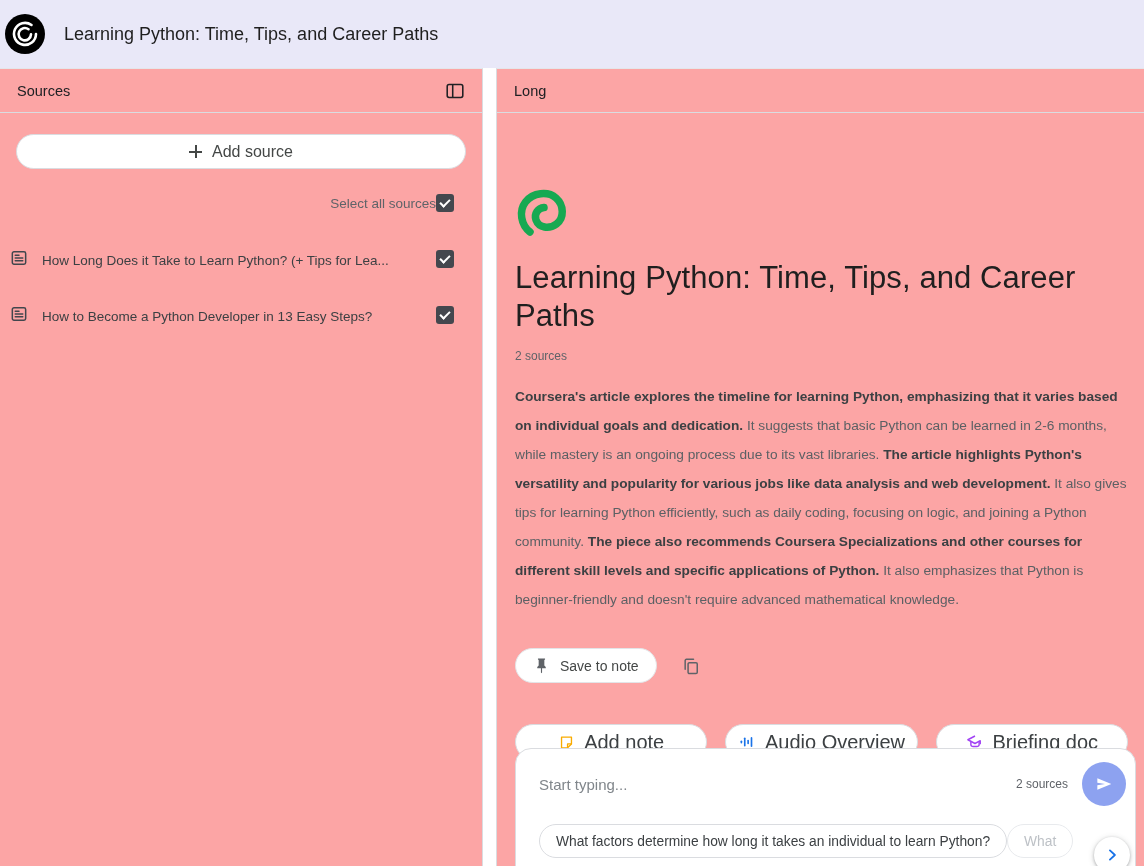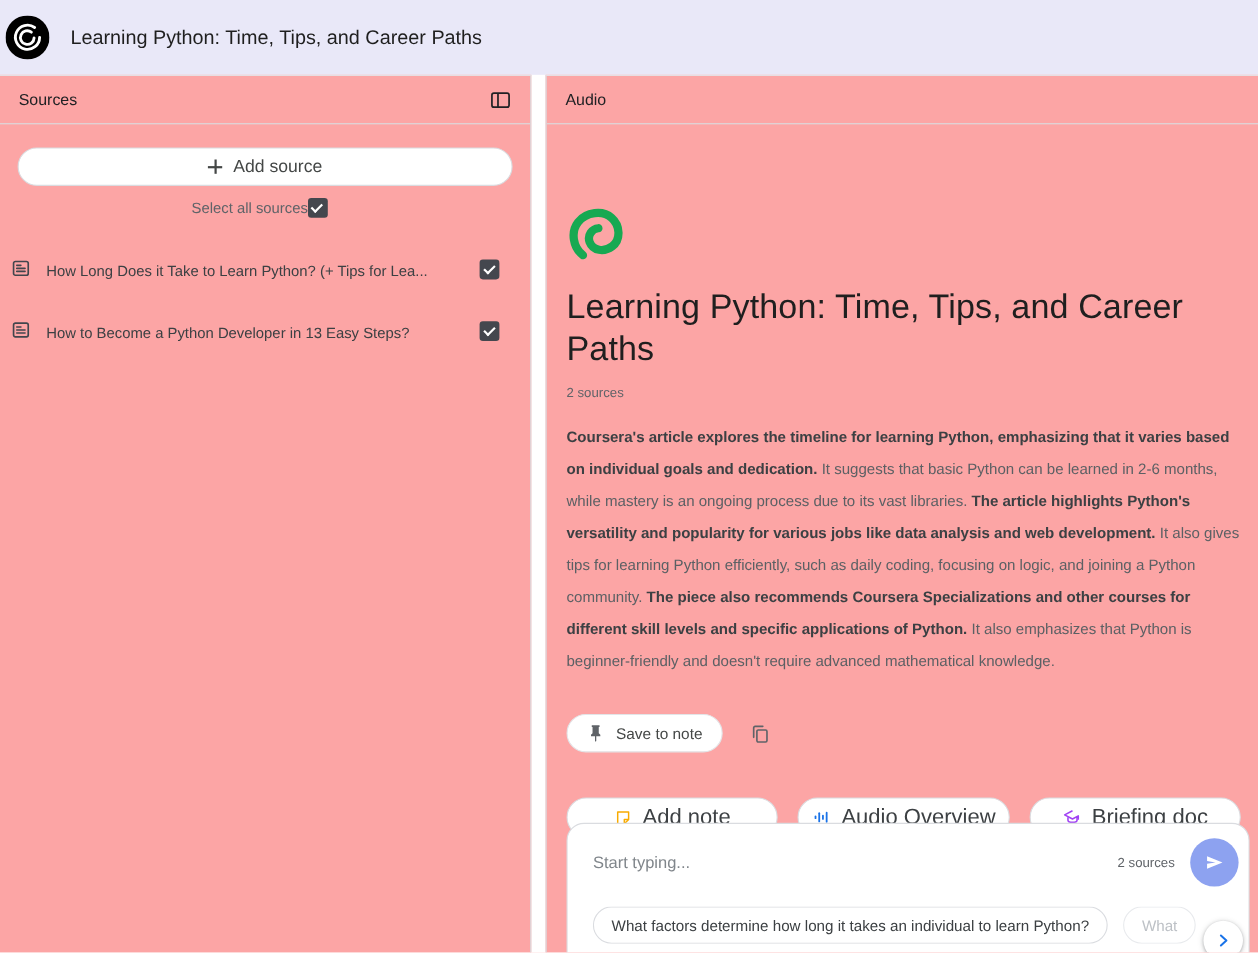--- a/index.html
+++ b/index.html
@@ -37,21 +37,21 @@
 
   
   .add-source-btn{margin:21px 16px 0;width:calc(100% - 32px);height:35px;border:1px solid var(--border);
     border-radius:18px;background:#fff;display:flex;align-items:center;justify-content:center;gap:10px;
     font-size:16px;color:#444746;cursor:pointer;font-family:Liberation Sans, sans-serif}
   .plus-icon{position:relative;width:13px;height:13px;display:inline-block}
   .plus-icon::before,.plus-icon::after{content:"";position:absolute;background:#444746}
   .plus-icon::before{left:5.5px;top:0;width:2px;height:13px}
   .plus-icon::after{top:5.5px;left:0;height:2px;width:13px}
 
-  .select-all-row{margin-top:11px;padding:0 28px 0 18px;display:flex;align-items:center;justify-content:center}
+  .select-all-row{margin-top:25px;padding:0 28px 0 18px;display:flex;align-items:center;justify-content:flex-end}
   .select-all-label{font-size:13.5px;color:#5f6368}
 
   .checkbox{width:18px;height:18px;border-radius:3px;background:var(--checkbox);position:relative;flex:none;cursor:pointer}
   .checkbox::after{content:"";position:absolute;left:3.5px;top:4.5px;width:8px;height:4px;
     border-left:2px solid #fff;border-bottom:2px solid #fff;transform:rotate(-45deg)}
 
   .source-row{margin-top:16px;padding:0 28px 0 9px;height:40px;display:flex;align-items:flex-end;cursor:pointer}
   .source-row .doc-icon{flex:none;margin-right:13px;display:flex}
   .source-label{flex:1;font-size:13.5px;color:#3c4043;white-space:nowrap;overflow:hidden;margin-right:10px}
 
@@ -75,21 +75,21 @@
   
   .chat-input{position:absolute;left:18px;right:8px;top:679px;height:160px;
     border:1px solid var(--border);border-radius:16px;background:#fff;overflow:hidden}
   .input-row{display:flex;align-items:center;margin:13px 9px 0 23px;height:44px}
   .typing-input{flex:1;border:none;outline:none;font-size:15px;font-family:inherit;color:#202124;background:transparent}
   .typing-input::placeholder{color:#80868b}
   .input-sources{font-size:12px;color:#5f6368;margin:0 14px 0 10px;white-space:nowrap}
   .send-btn{width:44px;height:44px;border-radius:50%;border:none;background:var(--accent-send);
     display:flex;align-items:center;justify-content:center;cursor:pointer;flex:none}
 
-  .chips-row{position:relative;display:flex;gap:14px;margin:18px 0 0 23px;overflow:hidden;padding-right:2px}
+  .chips-row{position:relative;display:flex;margin:18px 0 0 23px;overflow:hidden;padding-right:2px}
   .chip{height:34px;border:1px solid var(--border);border-radius:17px;background:#fff;display:flex;align-items:center;
     padding:0 16px;font-size:13.8px;color:#3c4043;white-space:nowrap;cursor:pointer;font-family:inherit;flex:none}
   .chip.faded{color:#bdc1c6;border-color:#e8eaed}
   .chips-more-btn{position:absolute;right:5px;top:88px;width:36px;height:36px;border-radius:50%;border:none;
     background:#fff;box-shadow:0 1px 3px rgba(60,64,67,.35),0 1px 6px rgba(60,64,67,.18);
     display:flex;align-items:center;justify-content:center;cursor:pointer}
 </style>
 </head>
 <body>
 
@@ -141,21 +141,21 @@
       </svg>
       <span class="source-label">How to Become a Python Developer in 13 Easy Steps?</span>
       <span class="checkbox"></span>
     </div>
   </section>
 
   <div class="panel-gap"></div>
 
   <section class="panel chat-panel">
     <div class="panel-header">
-      <div class="panel-title">Audio</div>
+      <div class="panel-title">Long</div>
     </div>
 
     <div class="chat-content">
       <svg class="nb-logo" viewBox="0 0 52 52">
         <path d="M15 45 C6 38 3.5 24 10.5 15 C18 5.5 33 4 41 11 C49 18 49.5 31 41.5 37 C34 42.5 24 41 21 33 C18.8 27 23 21 29 20.5" stroke="#17a952" stroke-width="7.5" fill="none" stroke-linecap="round"></path>
       </svg>
 
       <h1 class="nb-title">Learning Python: Time, Tips, and Career Paths</h1>
       <div class="nb-sources">2 sources</div>
 

